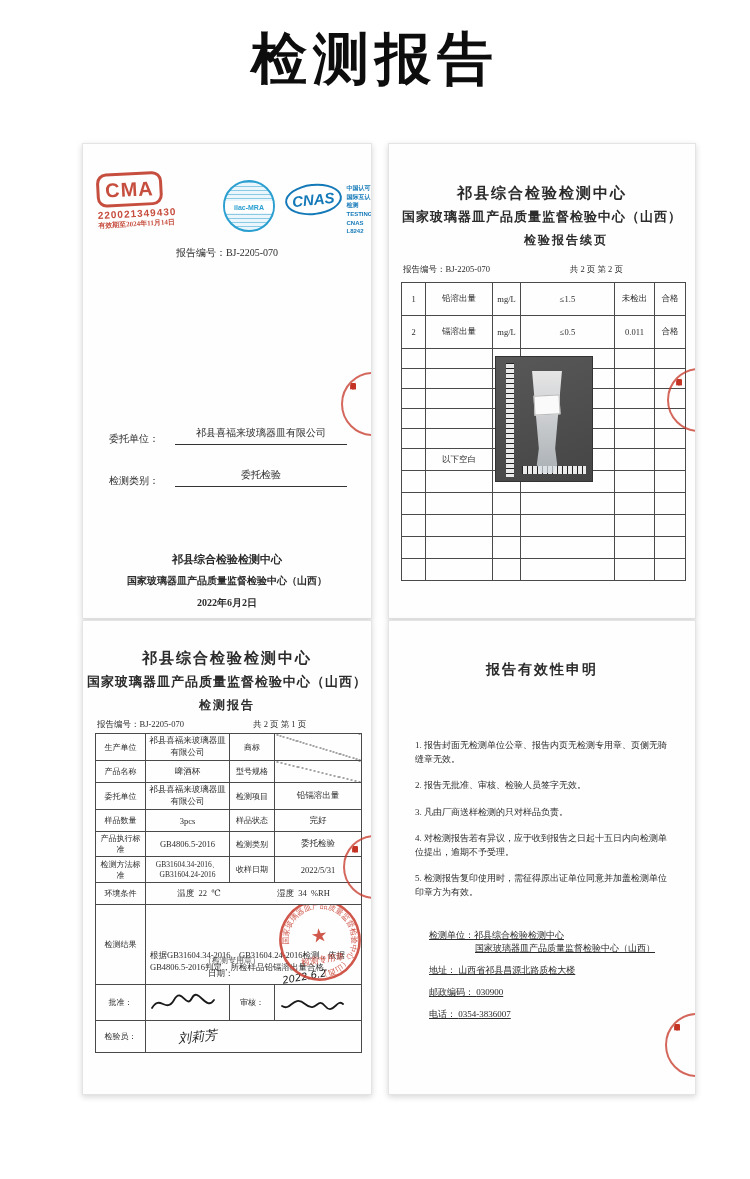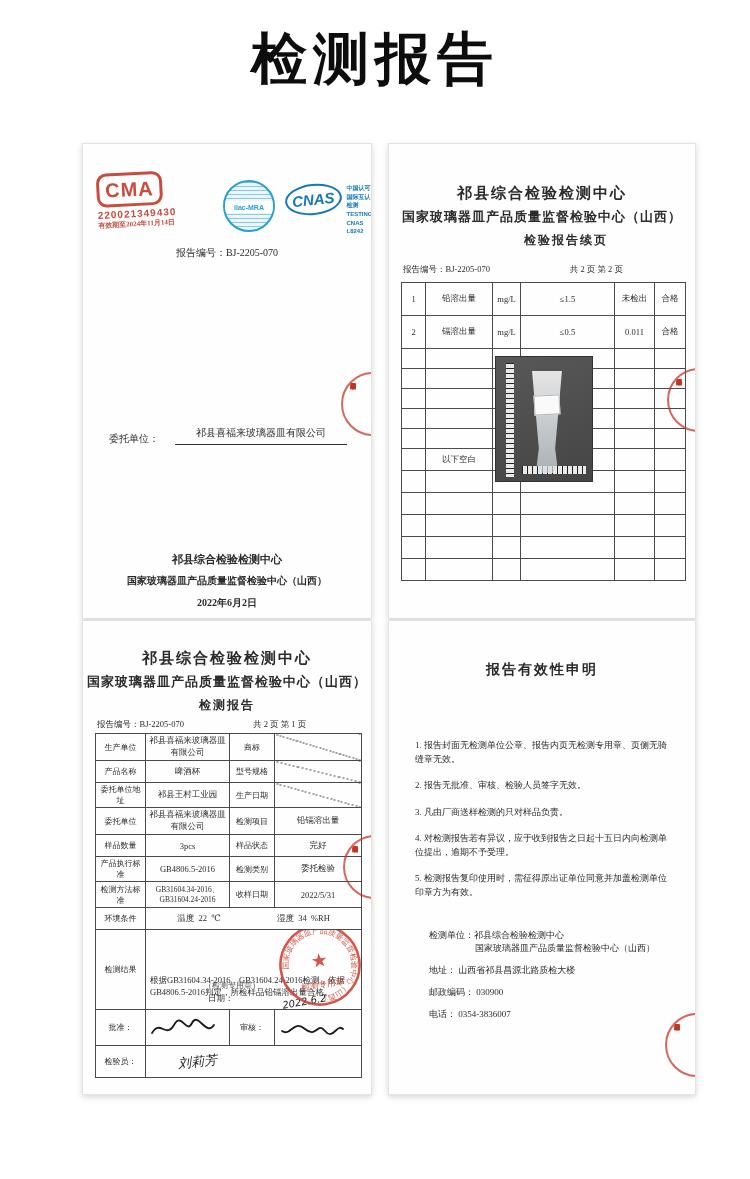--- a/index.html
+++ b/index.html
@@ -93,21 +93,21 @@
   .stamp-note { font-size:8px; color:#555; }
   .hand { font-family:"DejaVu Sans","Liberation Sans",sans-serif; font-style:italic; color:#222; }
   .sig-svg { display:block; }
 
   
   .p4-title { position:absolute; top:40px; left:0; right:0; text-align:center;
     font-size:14px; font-weight:bold; letter-spacing:2px; }
   .p4-items { position:absolute; top:118px; left:26px; right:22px; font-size:9px; line-height:1.5; }
   .p4-items p { margin-bottom:13px; }
   .p4-contact { position:absolute; top:308px; left:40px; right:16px; font-size:9px; line-height:1.45; }
-  .p4-contact .row { margin-bottom:9px; position:relative; }
+  .p4-contact .row { margin-bottom:9px; position:relative;text-decoration:underline; }
   .unit2 { margin-left:46px; }
 </style>
 </head>
 <body>
 
 <div class="stage">
 
   <div class="main-title">检测报告</div>
 
   <div class="page" id="page1">
@@ -133,20 +133,24 @@
     </div>
 
     <div class="rptno">
       <span>报告编号：</span><span>BJ-2205-070</span>
     </div>
 
 
     <div class="field" style="top:282px;">
       <span class="flabel">委托单位：</span>
       <span class="fline">祁县喜福来玻璃器皿有限公司</span>
+    </div>
+    <div class="field" style="top:324px;">
+      <span class="flabel">检测类别：</span>
+      <span class="fline">委托检验</span>
     </div>
 
     <div class="edge-stamp" style="right:-34px; top:228px;">
       <span class="vtx">国家玻璃器皿产品质量监督检验中心（山西）</span>
     </div>
 
     <div class="p1-footer1">祁县综合检验检测中心</div>
     <div class="p1-footer2">国家玻璃器皿产品质量监督检验中心（山西）</div>
     <div class="p1-date">2022年6月2日</div>
   </div>
@@ -311,26 +315,20 @@
           <tr style="height:22px">
         <td class="lcell">生产单位</td>
         <td>祁县喜福来玻璃器皿有限公司</td>
         <td class="lcell">商标</td>
         <td class="diag"></td>
       </tr>
       <tr style="height:22px">
         <td class="lcell">产品名称</td>
         <td>啤酒杯</td>
         <td class="lcell">型号规格</td>
-        <td class="diag"></td>
-      </tr>
-      <tr style="height:22px">
-        <td class="lcell">委托单位地址</td>
-        <td>祁县王村工业园</td>
-        <td class="lcell">生产日期</td>
         <td class="diag"></td>
       </tr>
       <tr style="height:22px">
         <td class="lcell">委托单位</td>
         <td>祁县喜福来玻璃器皿有限公司</td>
         <td class="lcell">检测项目</td>
         <td>铅镉溶出量</td>
       </tr>
       <tr style="height:22px">
         <td class="lcell">样品数量</td>

